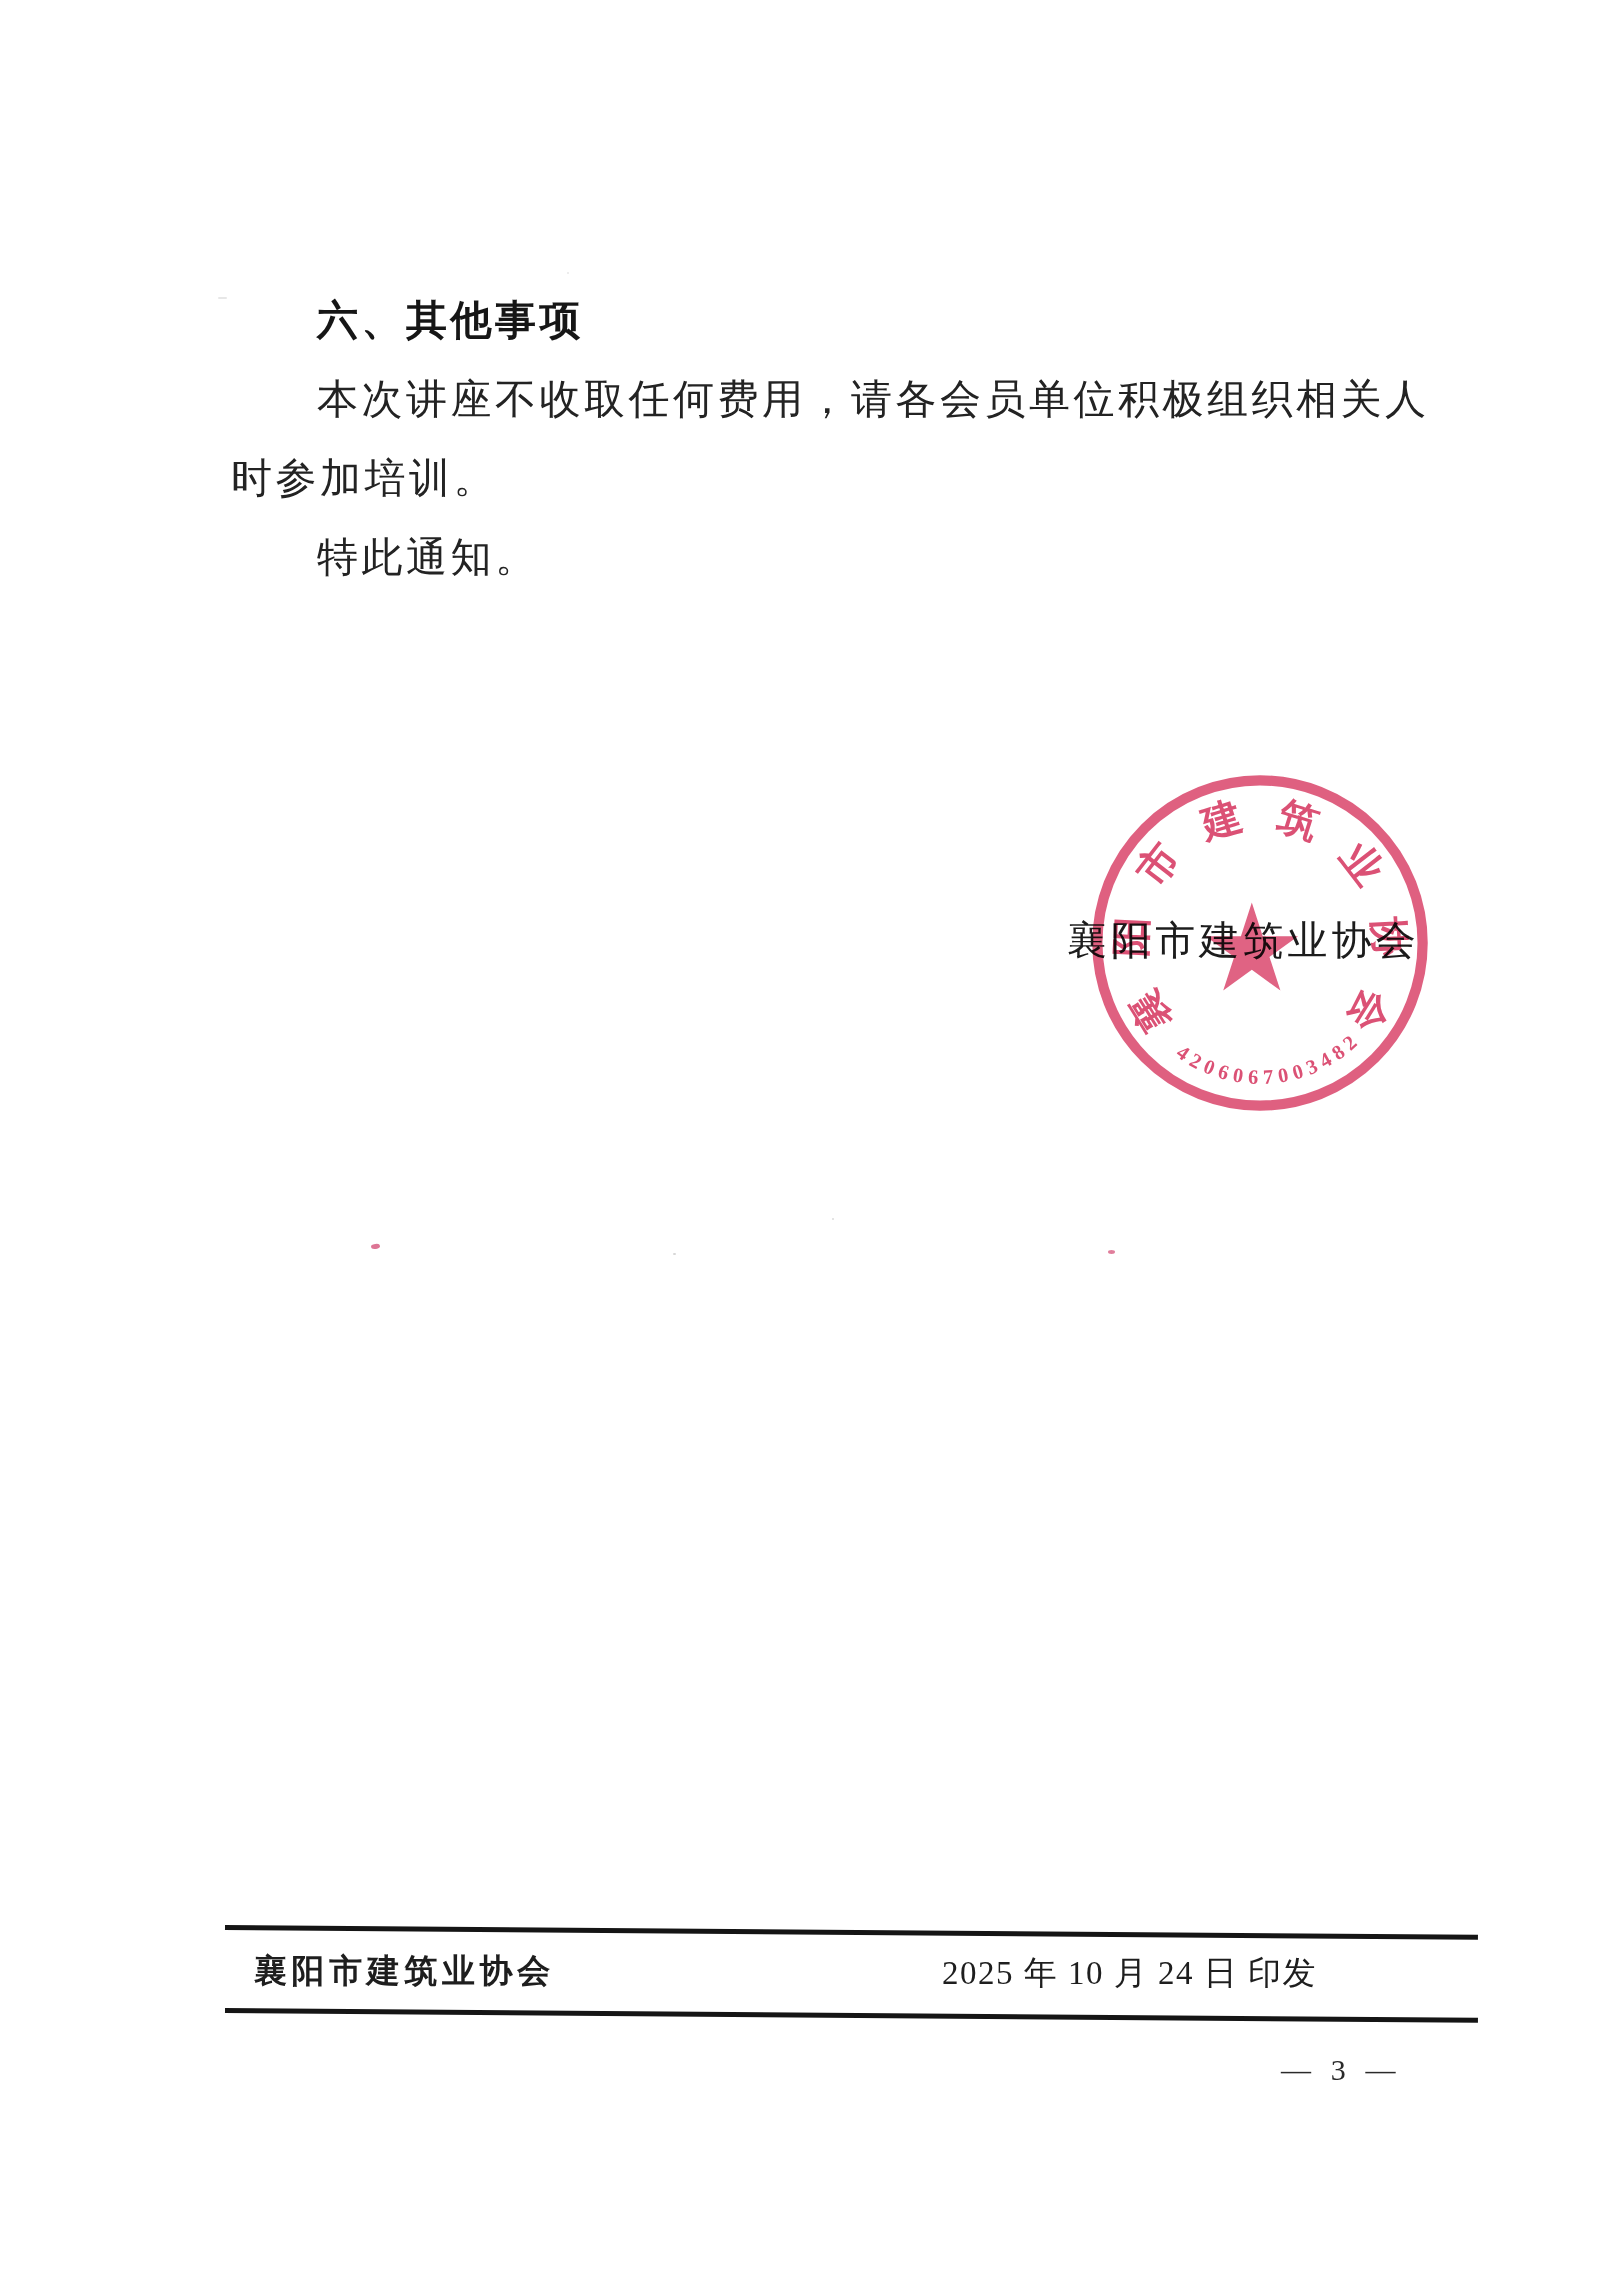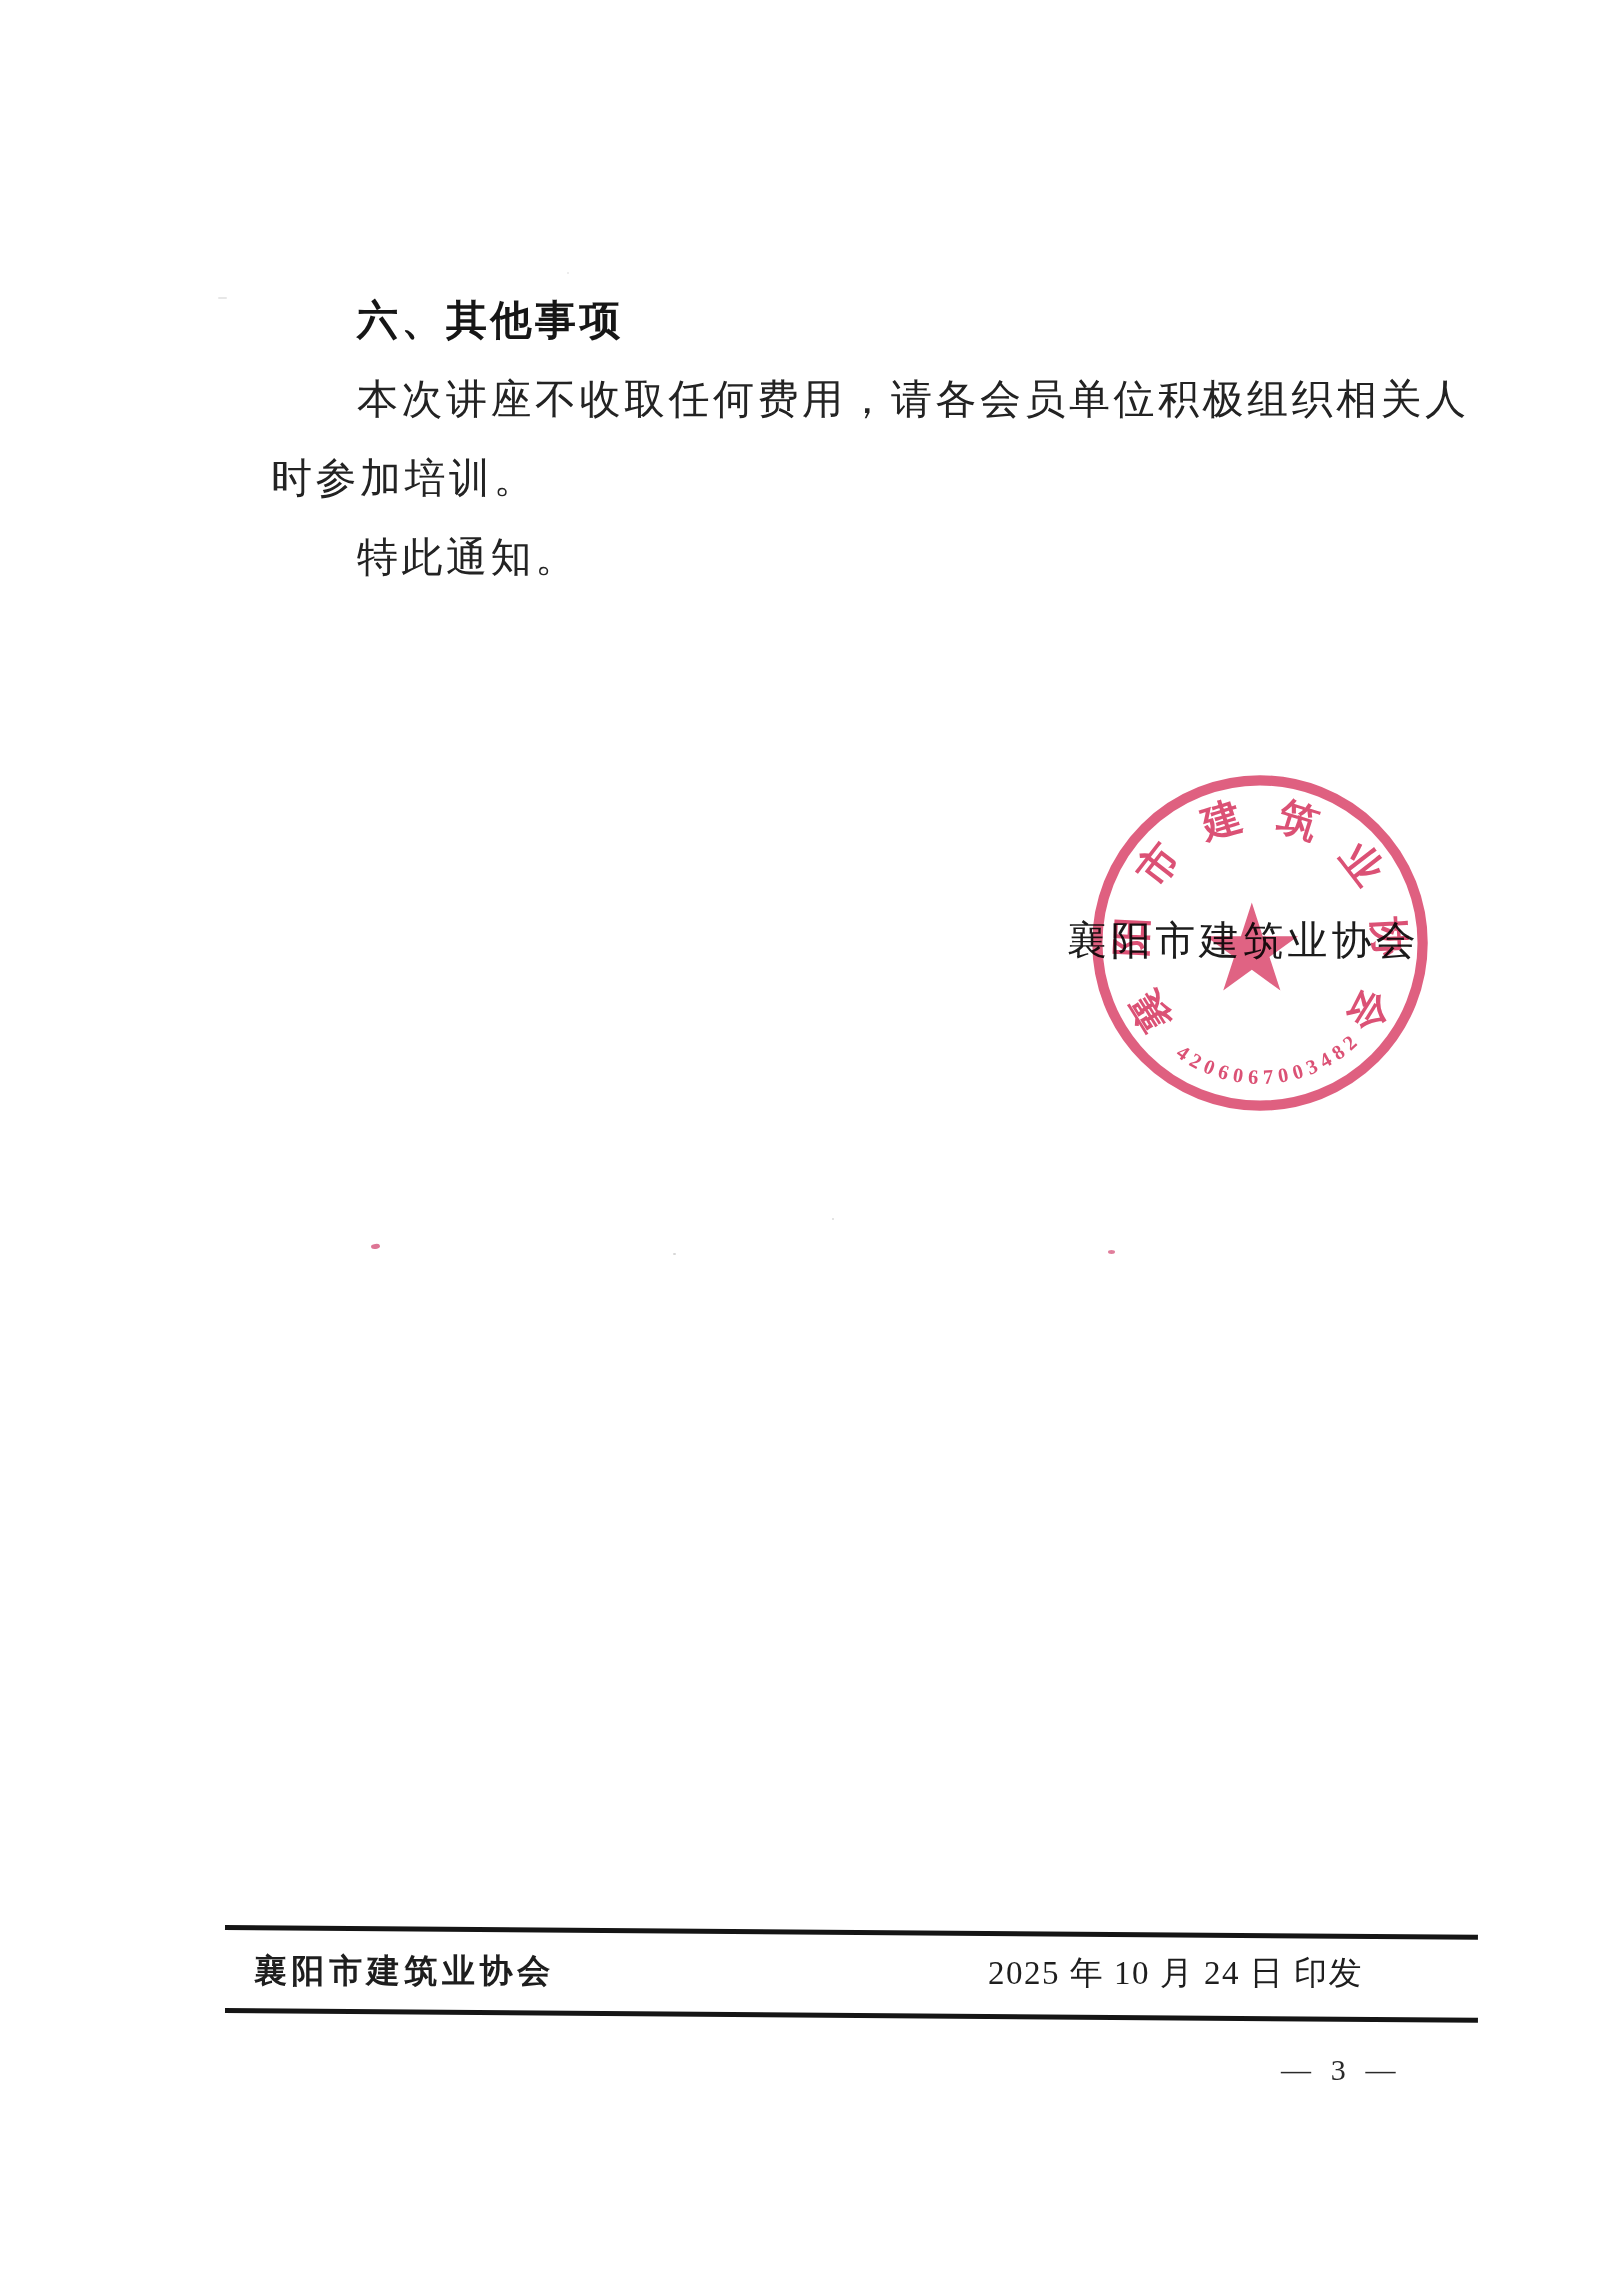--- a/index.html
+++ b/index.html
@@ -10,21 +10,21 @@
     overflow:hidden;
     font-family:"Liberation Serif","DejaVu Serif",serif;
     color:#262626;
   }
   
   .text-block{
     position:absolute;left:231px;top:281px;width:1227px;
     font-size:41px;line-height:79px;letter-spacing:3.5px;
     color:#232323;
   }
-  .line{white-space:nowrap;margin-left:40px;}
+  .line{white-space:nowrap;}
   .indent{padding-left:86px;}
   .doc-heading{font-weight:700;color:#161616;}
   
   .sig-org{
     position:absolute;left:1067px;top:918px;
     font-size:40px;line-height:46px;letter-spacing:4.1px;
     color:#1c1c1c;white-space:nowrap;z-index:1;
   }
   .seal{
     position:absolute;left:1081px;top:764px;width:358px;height:358px;
@@ -47,21 +47,21 @@
     background:#151515;transform:rotate(0.45deg);transform-origin:left center;
   }
   .rule-top{top:1925px;}
   .rule-bottom{top:2008px;}
   .footer-issuer{
     position:absolute;left:254px;top:1949px;
     font-size:33px;font-weight:600;letter-spacing:4.6px;
     color:#1e1e1e;white-space:nowrap;
   }
   .footer-date{
-    position:absolute;left:988px;top:1951px;
+    position:absolute;left:942px;top:1951px;
     font-size:33px;letter-spacing:1.5px;
     color:#1e1e1e;white-space:nowrap;
   }
   .page-number{
     position:absolute;left:1281px;top:2053px;
     font-size:30px;letter-spacing:6.1px;
     color:#2a2a2a;white-space:nowrap;
   }
   
   .speck{position:absolute;border-radius:50%;}

